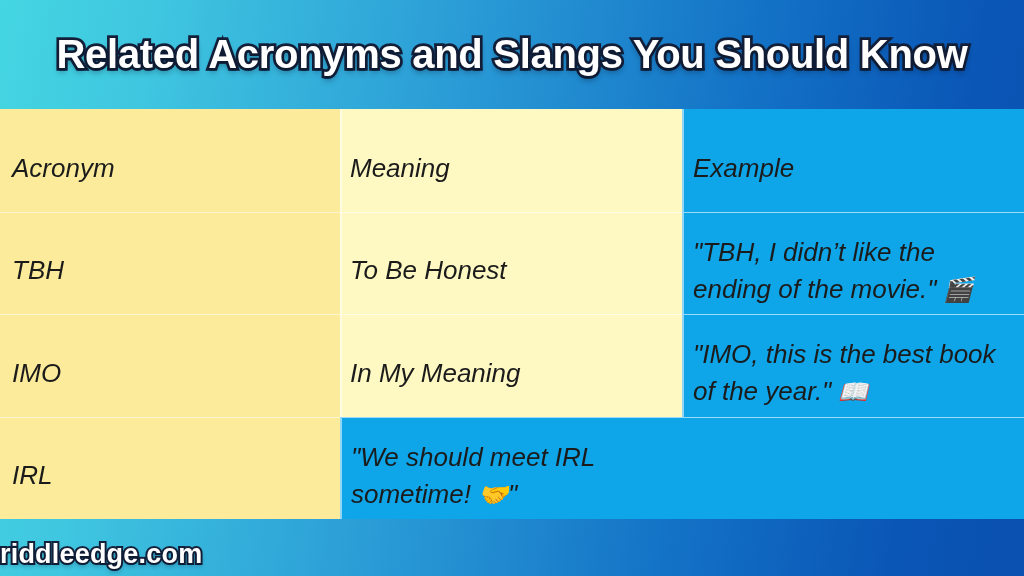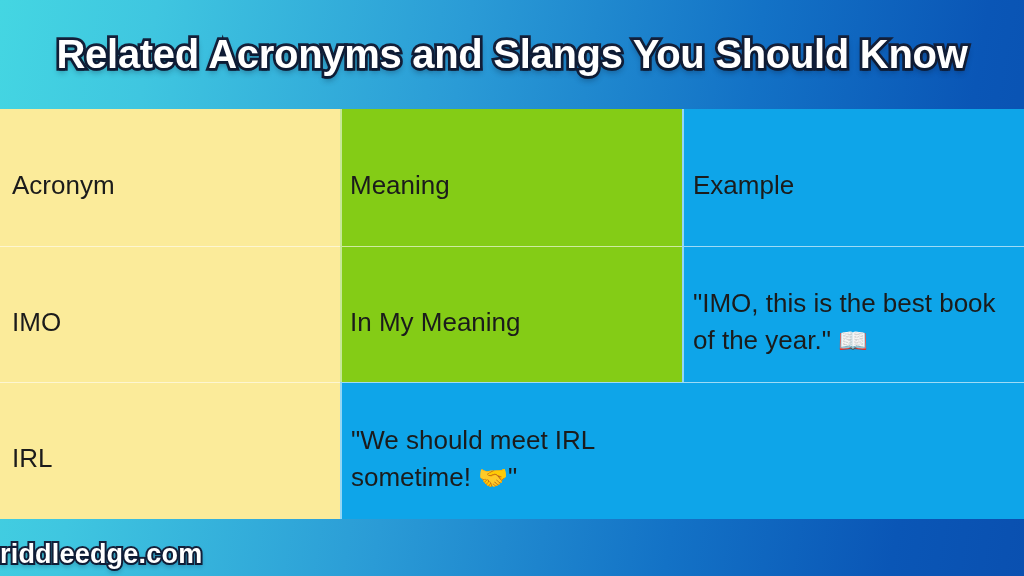--- a/index.html
+++ b/index.html
@@ -57,31 +57,32 @@
   }
 
   .cell {
     display:flex;
     align-items:center;
     padding:16px 0 0 12px;
     font-size:26px;
     line-height:1.42;
     color:#1b1b1b;
     overflow:hidden;
+    font-style:italic;
   }
 
   .cell.col-acronym {
     width:340px;
     flex:0 0 340px;
     background:#fbeb9a;
   }
   .cell.col-meaning {
     width:342px;
     flex:0 0 342px;
-    background:#84cc16;
+    background:#fef9c3;
     padding-left:8px;
   }
   .cell.col-example {
     flex:1 1 auto;
     background:#0ea5e9;
     padding-left:9px;
     padding-right:10px;
   }
 
   
@@ -129,20 +130,30 @@
 </header>
 
 <section id="acronym-table">
 
   <div class="table-row">
     <div class="cell col-acronym">Acronym</div>
     <div class="cell col-meaning">Meaning</div>
     <div class="cell col-example">Example</div>
   </div>
 
+  <div class="table-row">
+    <div class="cell col-acronym">TBH</div>
+    <div class="cell col-meaning">To Be Honest</div>
+    <div class="cell col-example">
+      <div>
+        <span class="example-text">"TBH, I didn’t like the</span>
+        <span class="example-text"><span>ending of the movie."</span> <span class="emoji">🎬</span></span>
+      </div>
+    </div>
+  </div>
 
   <div class="table-row">
     <div class="cell col-acronym">IMO</div>
     <div class="cell col-meaning">In My Meaning</div>
     <div class="cell col-example">
       <div>
         <span class="example-text">"IMO, this is the best book</span>
         <span class="example-text"><span>of the year."</span> <span class="emoji">📖</span></span>
       </div>
     </div>

